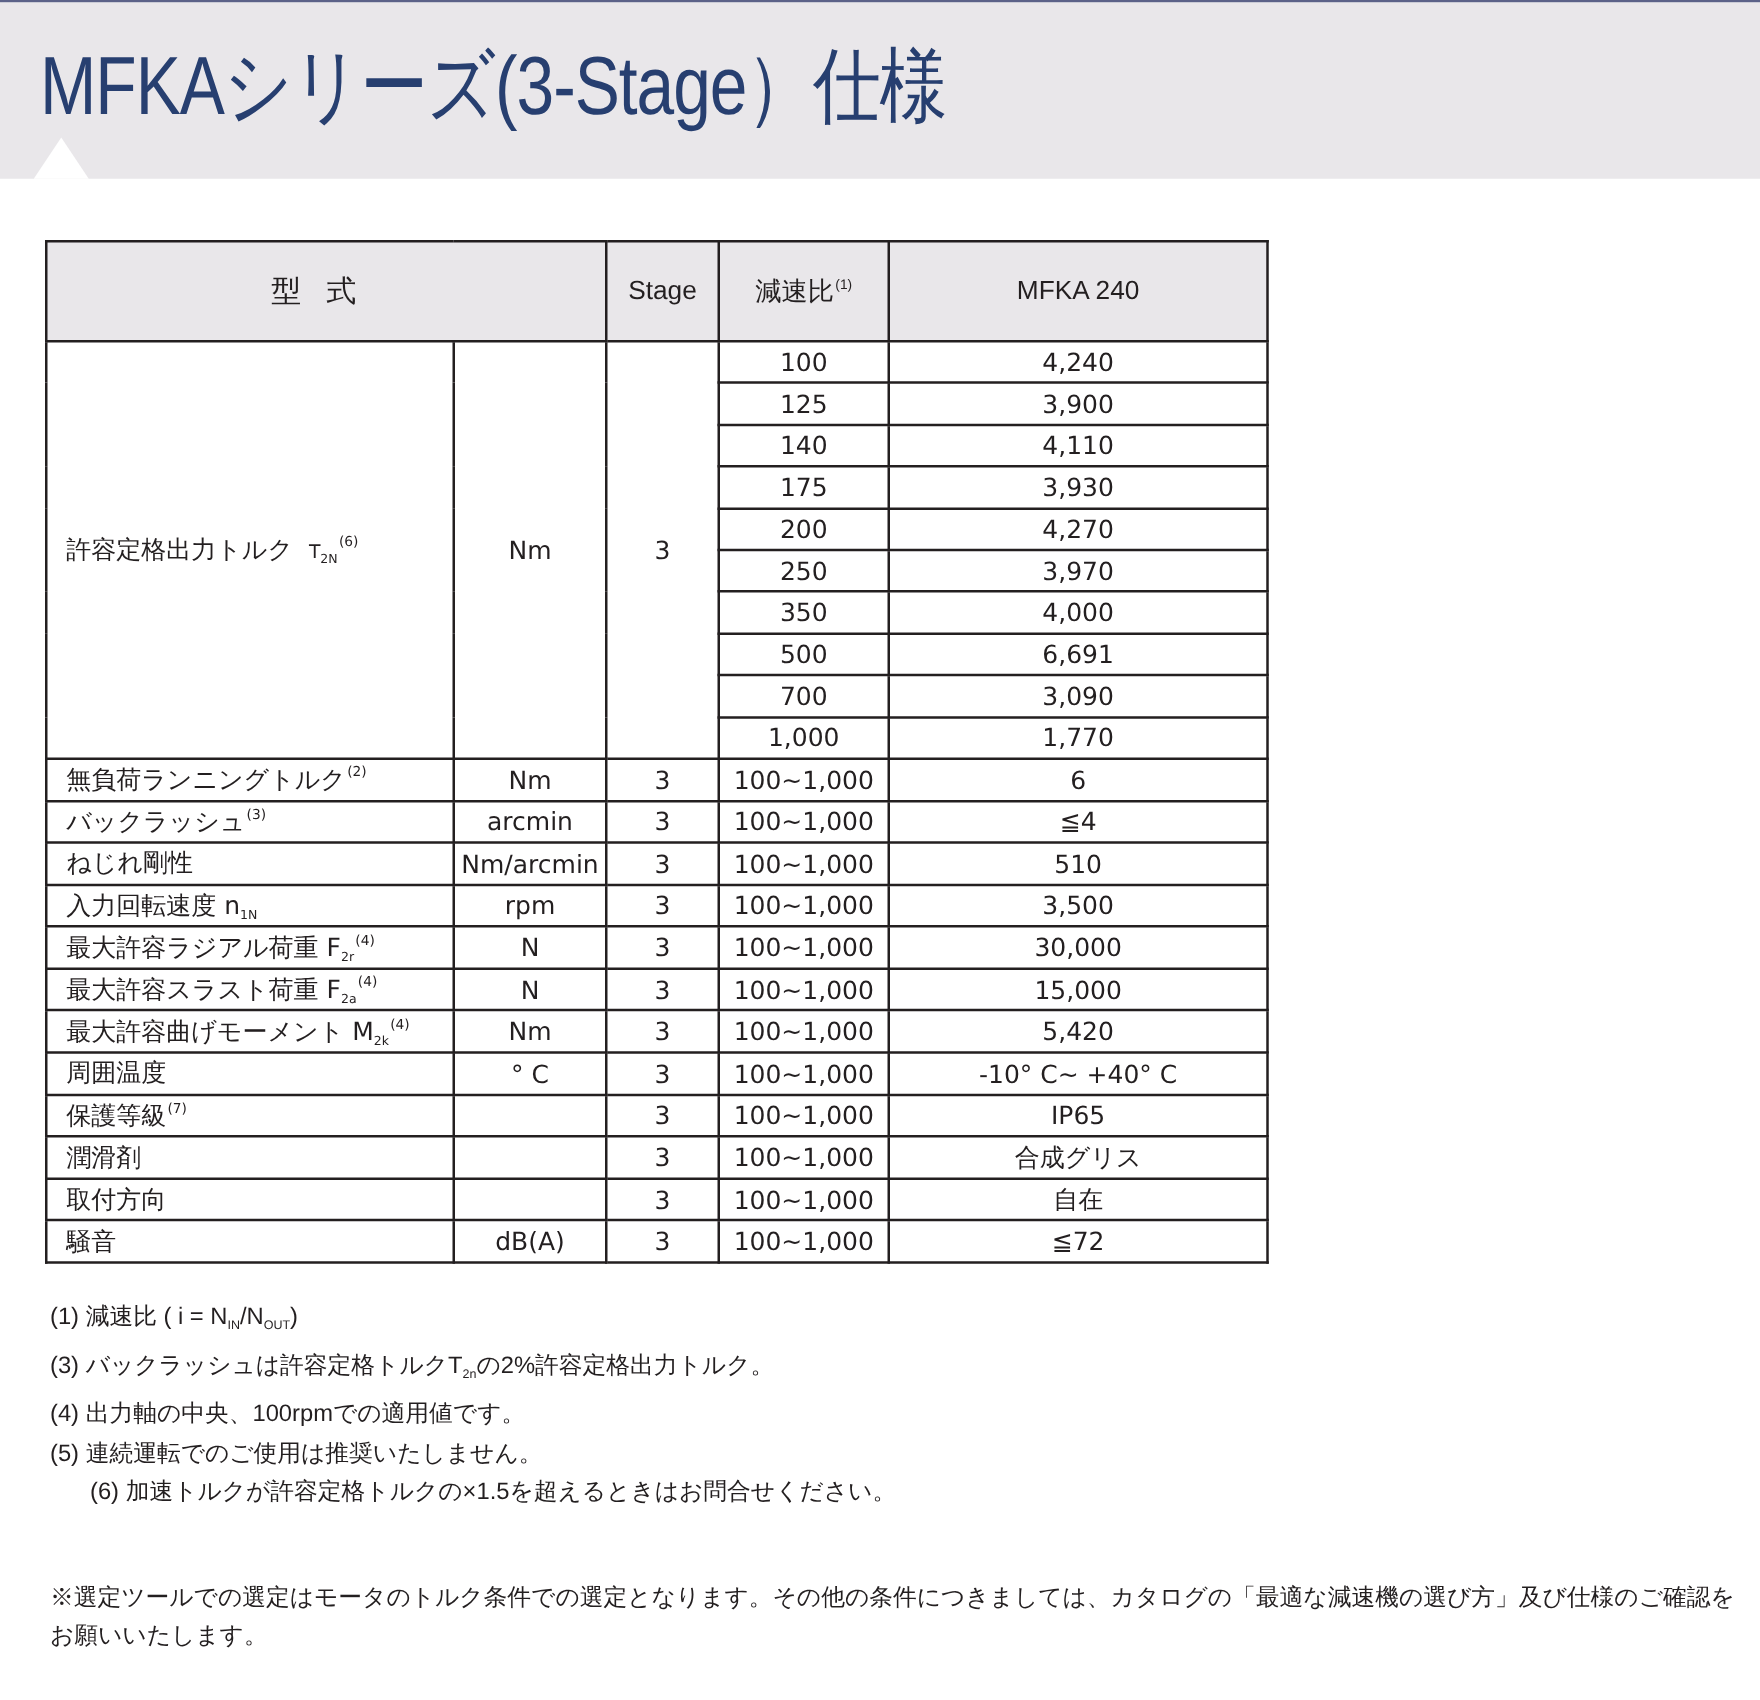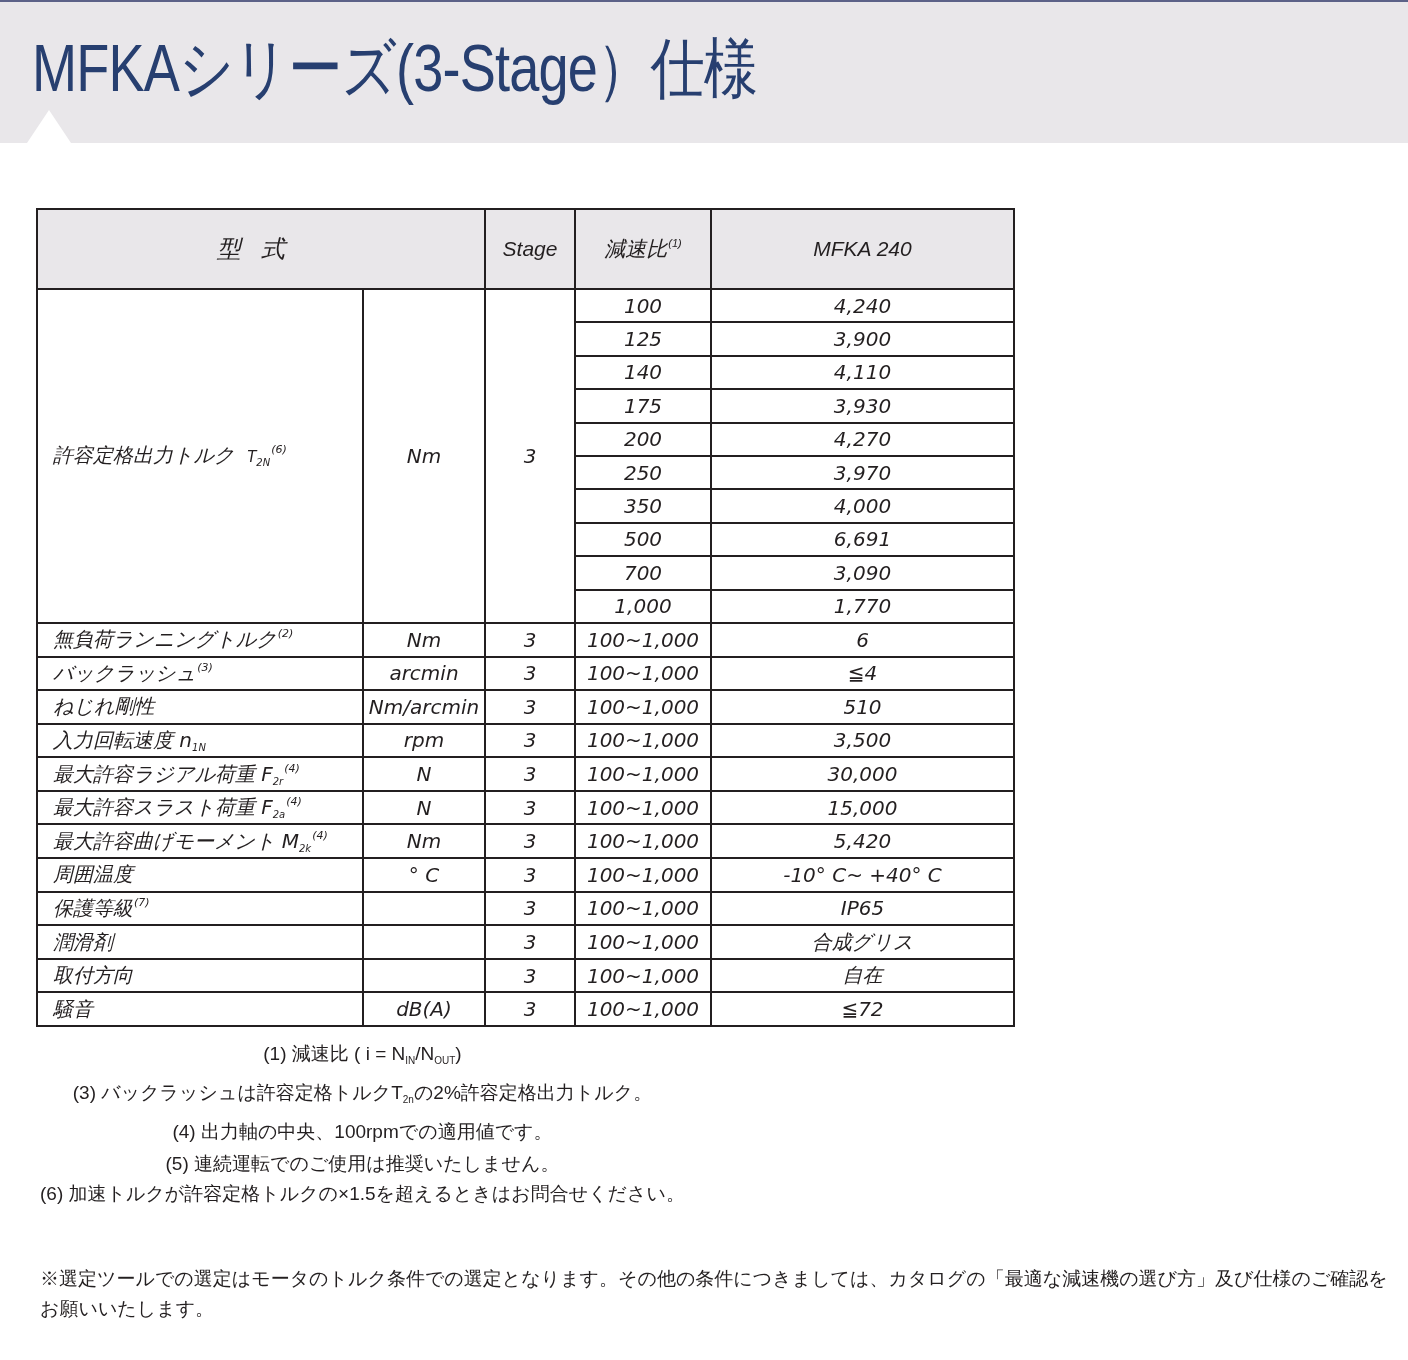--- a/index.html
+++ b/index.html
@@ -7,36 +7,36 @@
          font-family:"DejaVu Sans", "Liberation Sans", sans-serif; color:#231f20; }
   .topline { position:absolute; left:0; top:0; width:1408px; height:2px; background:#5c6288; }
   .band { position:absolute; left:0; top:2px; width:1408px; height:141px; background:#e9e7ea; }
   .notch { position:absolute; left:27px; top:110px; width:0; height:0;
            border-left:22px solid transparent; border-right:22px solid transparent;
            border-bottom:33px solid #ffffff; }
   .title { position:absolute; left:32px; top:24px; font-family:"Liberation Sans", sans-serif;
            font-size:66px; line-height:88px; color:#273f70; letter-spacing:-1px;
            transform:scaleX(0.82); transform-origin:left center; white-space:nowrap; }
 
-  table.spec { position:absolute; left:36px; top:208px; border-collapse:collapse;
-               table-layout:fixed; width:977px;font-style:italic; }
+  table.spec { position:absolute; left:36px; top:192px; border-collapse:collapse;
+               table-layout:fixed; width:977px; }
   table.spec td, table.spec th { border:2px solid #231f20; padding:0; text-align:center;
                vertical-align:middle; font-size:20px; font-weight:normal; white-space:nowrap; }
   table.spec th { background:#e9e7ea; height:78px; font-size:21px; font-family:"Liberation Sans", sans-serif; }
   table.spec th.model { font-size:24px; letter-spacing:20px; }
   td.label { text-align:left !important; padding-left:15px !important; font-size:19px;margin-top:32px; }
   sup { font-size:11px; vertical-align:9px; margin-left:1px; }
   sub { font-size:10px; vertical-align:-4px; }
   .tr-torque td { height:31.4px; }
   .tr-row td { height:31.6px; }
 
   .notes { position:absolute; left:40px; top:1038px; font-size:19px; line-height:32px;
-           font-family:"Liberation Sans", sans-serif; color:#231f20;text-align:center; }
+           font-family:"Liberation Sans", sans-serif; color:#231f20; }
   .note { white-space:nowrap; }
-  .note.tight { line-height:28px; }
+  .note.tight { line-height:28px;margin-left:32px; }
   .remark { position:absolute; left:40px; top:1264px; width:1350px; font-size:19px; line-height:30px;
             font-family:"Liberation Sans", sans-serif; }
 </style>
 </head>
 <body>
 
 <div class="topline"></div>
 <div class="band"></div>
 <div class="notch"></div>
 <div class="title">MFKAシリーズ(3-Stage）仕様</div>

